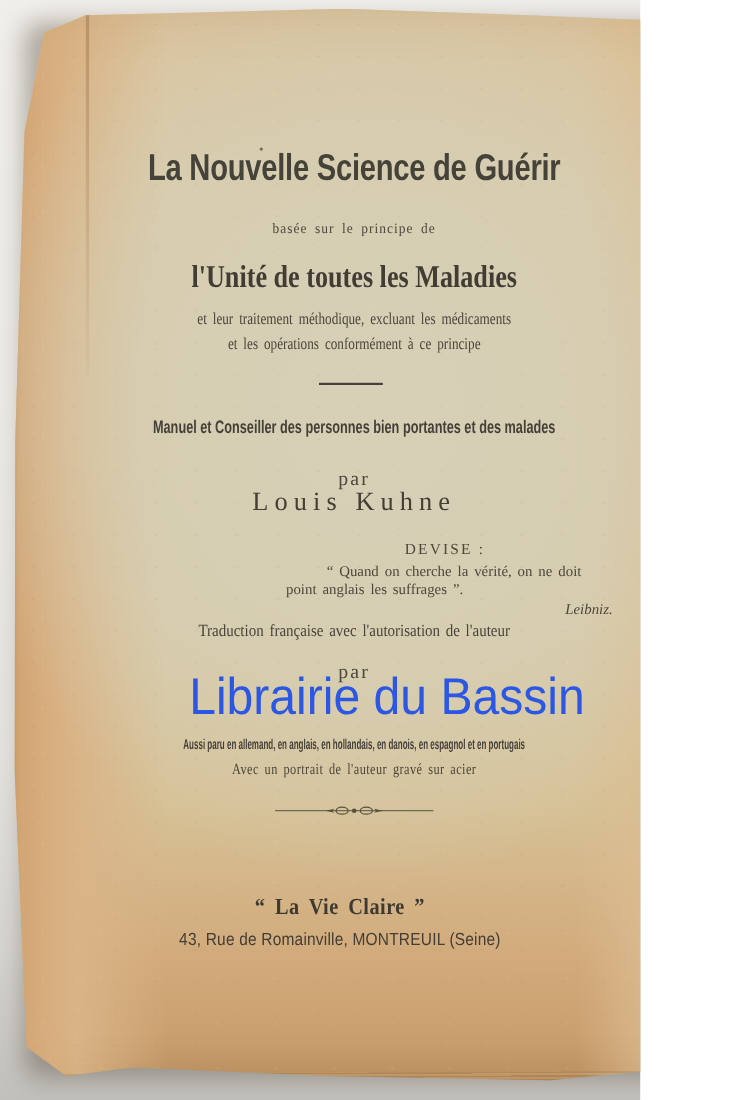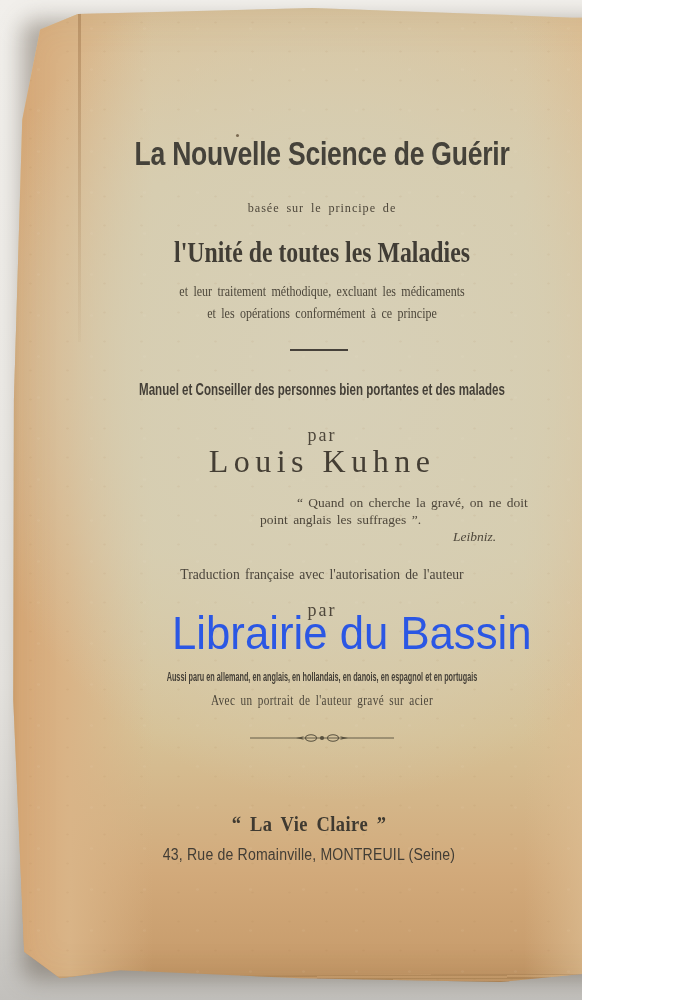--- a/index.html
+++ b/index.html
@@ -49,26 +49,26 @@
   .principle-intro{top:193px;font-size:13px;letter-spacing:1px;word-spacing:3px;transform:scaleX(0.94);color:#4e473b;}
   .principle-title{top:230px;font-weight:700;font-size:29px;transform:scaleX(0.82);color:#413d35;}
   .detail{font-size:15px;word-spacing:3px;transform:scaleX(0.80);color:#4c463a;}
   .d1{top:276px;} .d2{top:298px;}
   .rule{top:330px;left:0;right:26px;}
   .rule span{display:inline-block;width:58px;height:2.5px;background:#46413a;}
   .audience{top:373px;font-family:"Liberation Sans",sans-serif;font-weight:700;font-size:16.5px;
             transform:scaleX(0.70);color:#443f37;}
   .par{font-size:18px;letter-spacing:2px;color:#4e473b;}
   .par1{top:418px;} .par2{top:593px;}
-  .author{top:437px;font-size:32px;letter-spacing:5.5px;color:#443e34;}
+  .author{top:437px;font-size:24px;letter-spacing:5.5px;color:#443e34;}
   .devise{top:485px;left:240px;width:305px;right:auto;text-align:left;font-size:13.5px;color:#4e473b;line-height:16.5px;}
   .devise .lbl{text-align:center;letter-spacing:2px;font-size:14px;}
   .devise .q1{padding-left:45px;margin-top:2px;word-spacing:2px;}
   .devise .q2{padding-left:8px;word-spacing:2px;}
-  .devise .attr{padding-left:201px;margin-top:1px;font-style:italic;}
+  .devise .attr{padding-left:201px;margin-top:1px;font-style:italic;text-align:right;}
   .traduction{top:558px;font-size:15.5px;word-spacing:2px;transform:scaleX(0.88);color:#4a443a;}
   .translator{top:615px;left:0;right:100px;font-size:20px;letter-spacing:1.5px;word-spacing:4px;color:#4a4439;}
   .watermark{position:absolute;left:160px;top:601px;font-family:"Liberation Sans",sans-serif;
              font-size:47px;line-height:1;white-space:nowrap;transform-origin:left center;
              transform:scaleX(0.93);z-index:5;}
   .editions{top:662px;font-family:"Liberation Sans",sans-serif;font-weight:700;font-size:13px;
             white-space:nowrap;transform:scaleX(0.56);color:#443f37;}
   .portrait{top:686px;font-size:14px;letter-spacing:0.5px;word-spacing:2.5px;transform:scaleX(0.80);color:#4c463a;}
   .ornament{top:723px;}
   .publisher{top:806px;left:24px;right:70px;font-weight:700;font-size:21px;letter-spacing:0.5px;
@@ -97,21 +97,22 @@
     <div class="b detail d2">et les opérations conformément à ce principe</div>
 
     <div class="b rule"><span></span></div>
 
     <div class="b audience">Manuel et Conseiller des personnes bien portantes et des malades</div>
 
     <div class="b par par1">par</div>
     <div class="b author">Louis Kuhne</div>
 
     <div class="b devise">
-      <div class="q1">“ Quand on cherche la gravé, on ne doit</div>
+      <div class="lbl">DEVISE :</div>
+      <div class="q1">“ Quand on cherche la vérité, on ne doit</div>
       <div class="q2">point anglais les suffrages ”.</div>
       <div class="attr">Leibniz.</div>
     </div>
 
     <div class="b traduction">Traduction française avec l'autorisation de l'auteur</div>
     <div class="b par par2">par</div>
 
     <div class="watermark" style="color: rgb(43, 87, 228);">Librairie du Bassin</div>
 
     <div class="b editions">Aussi paru en allemand, en anglais, en hollandais, en danois, en espagnol et en portugais</div>

